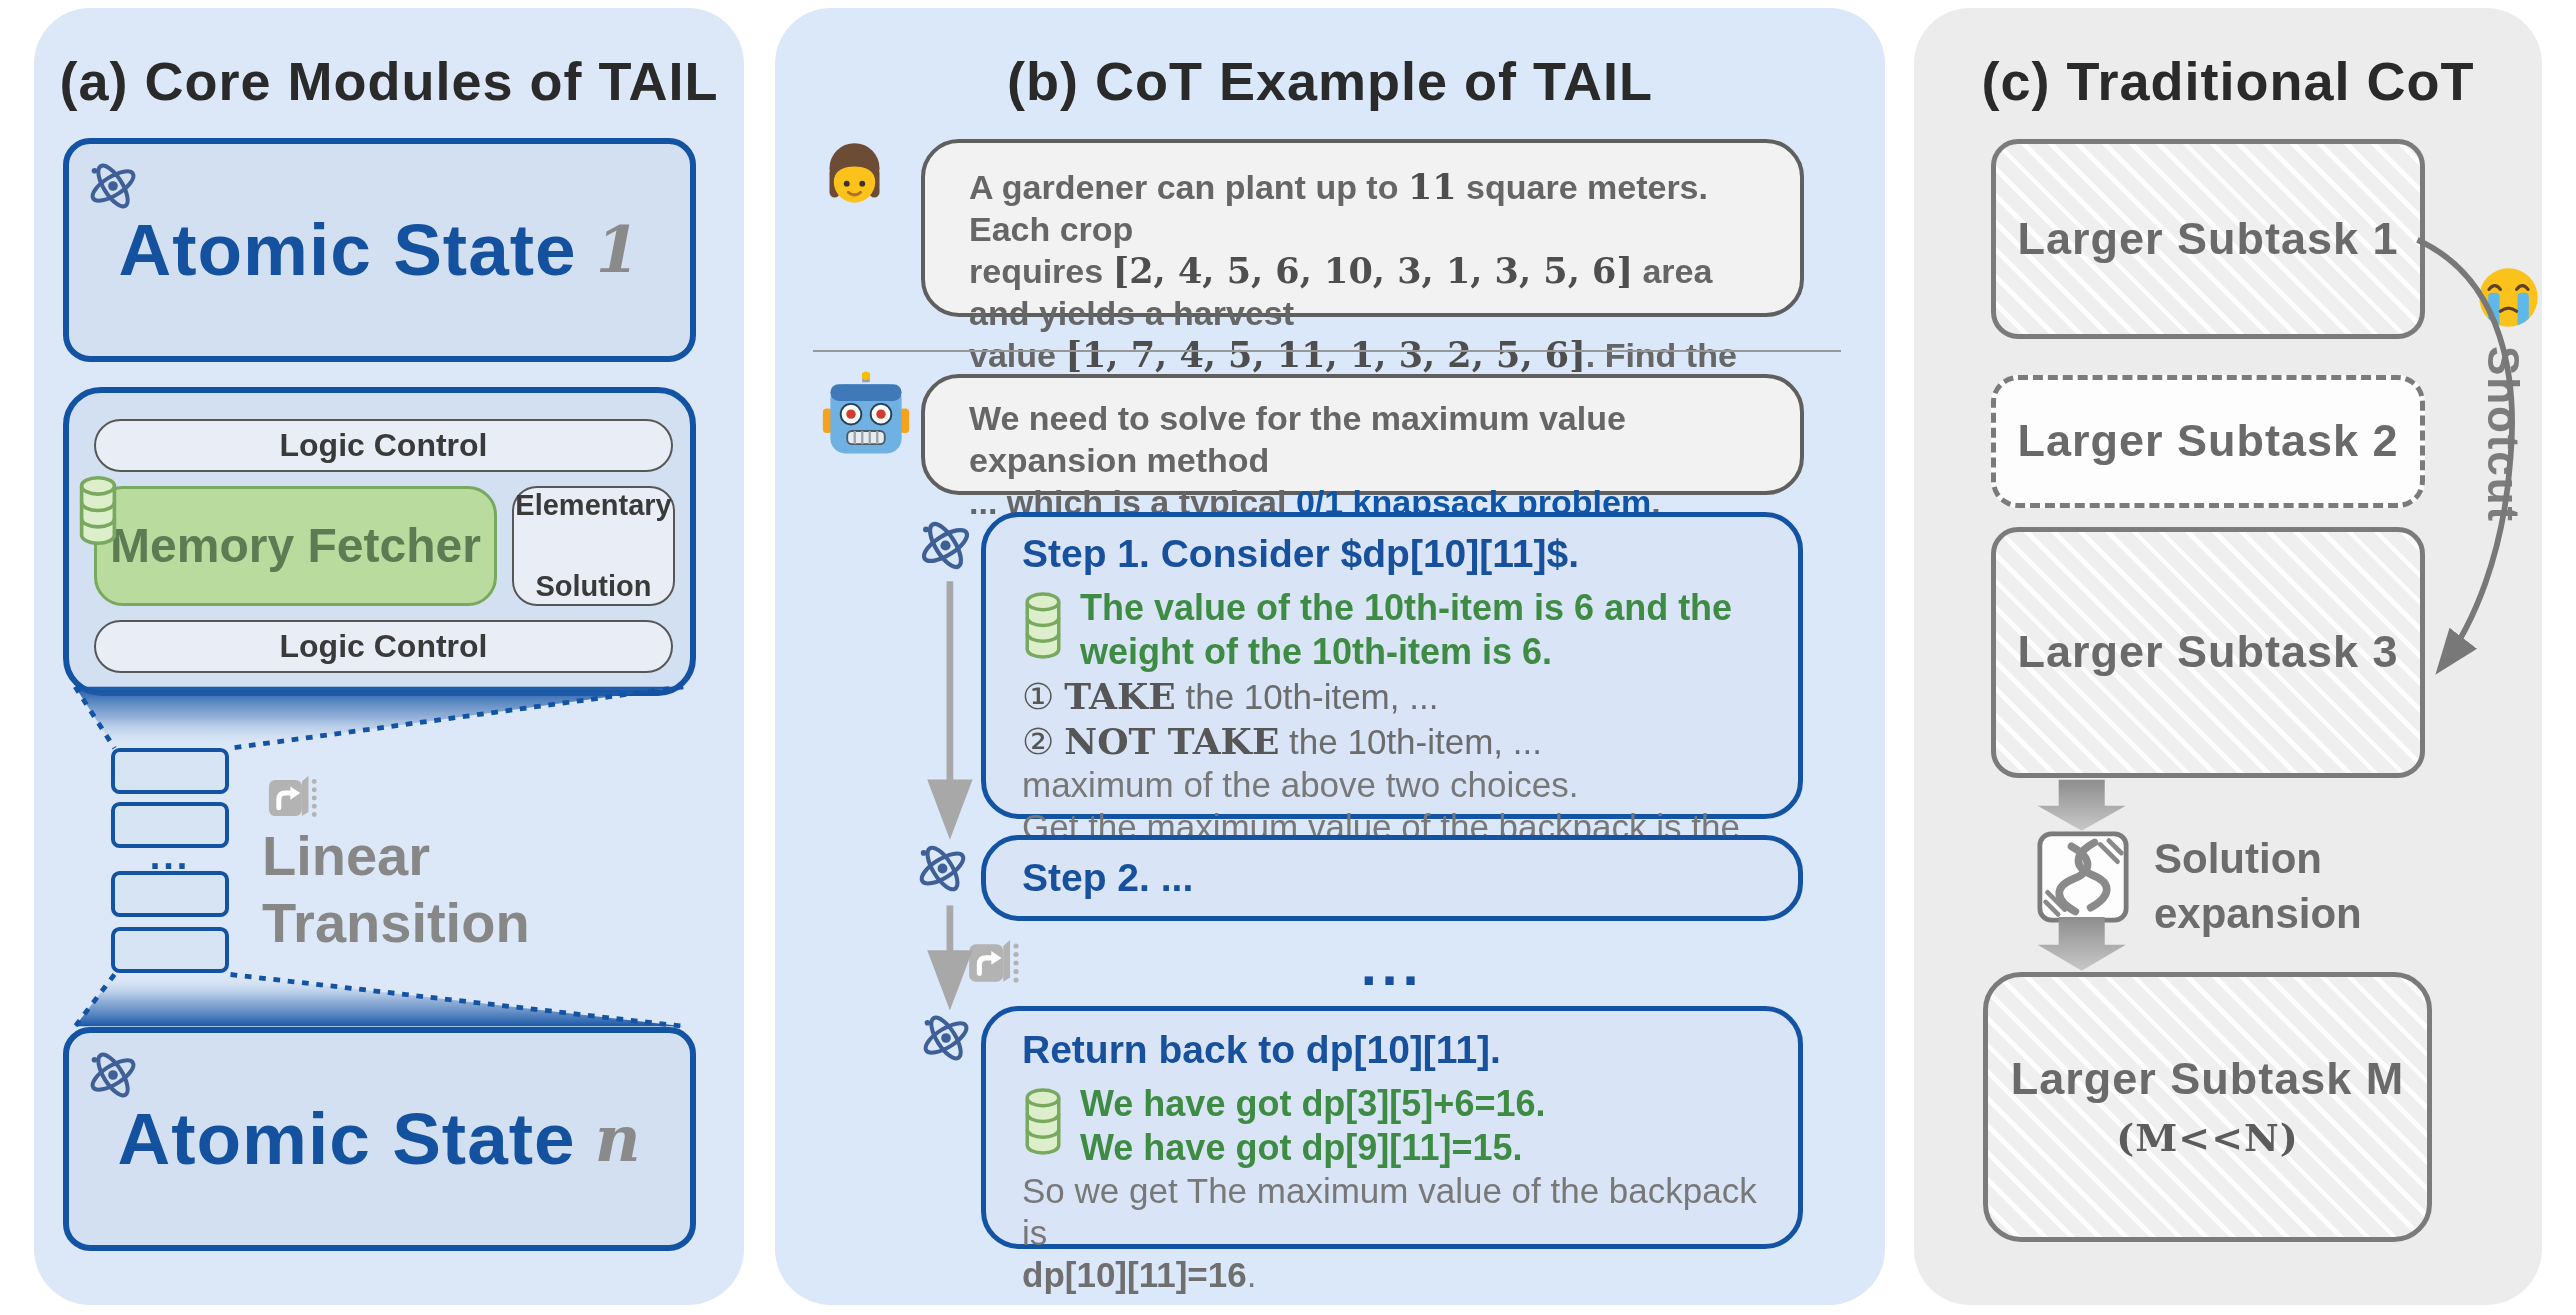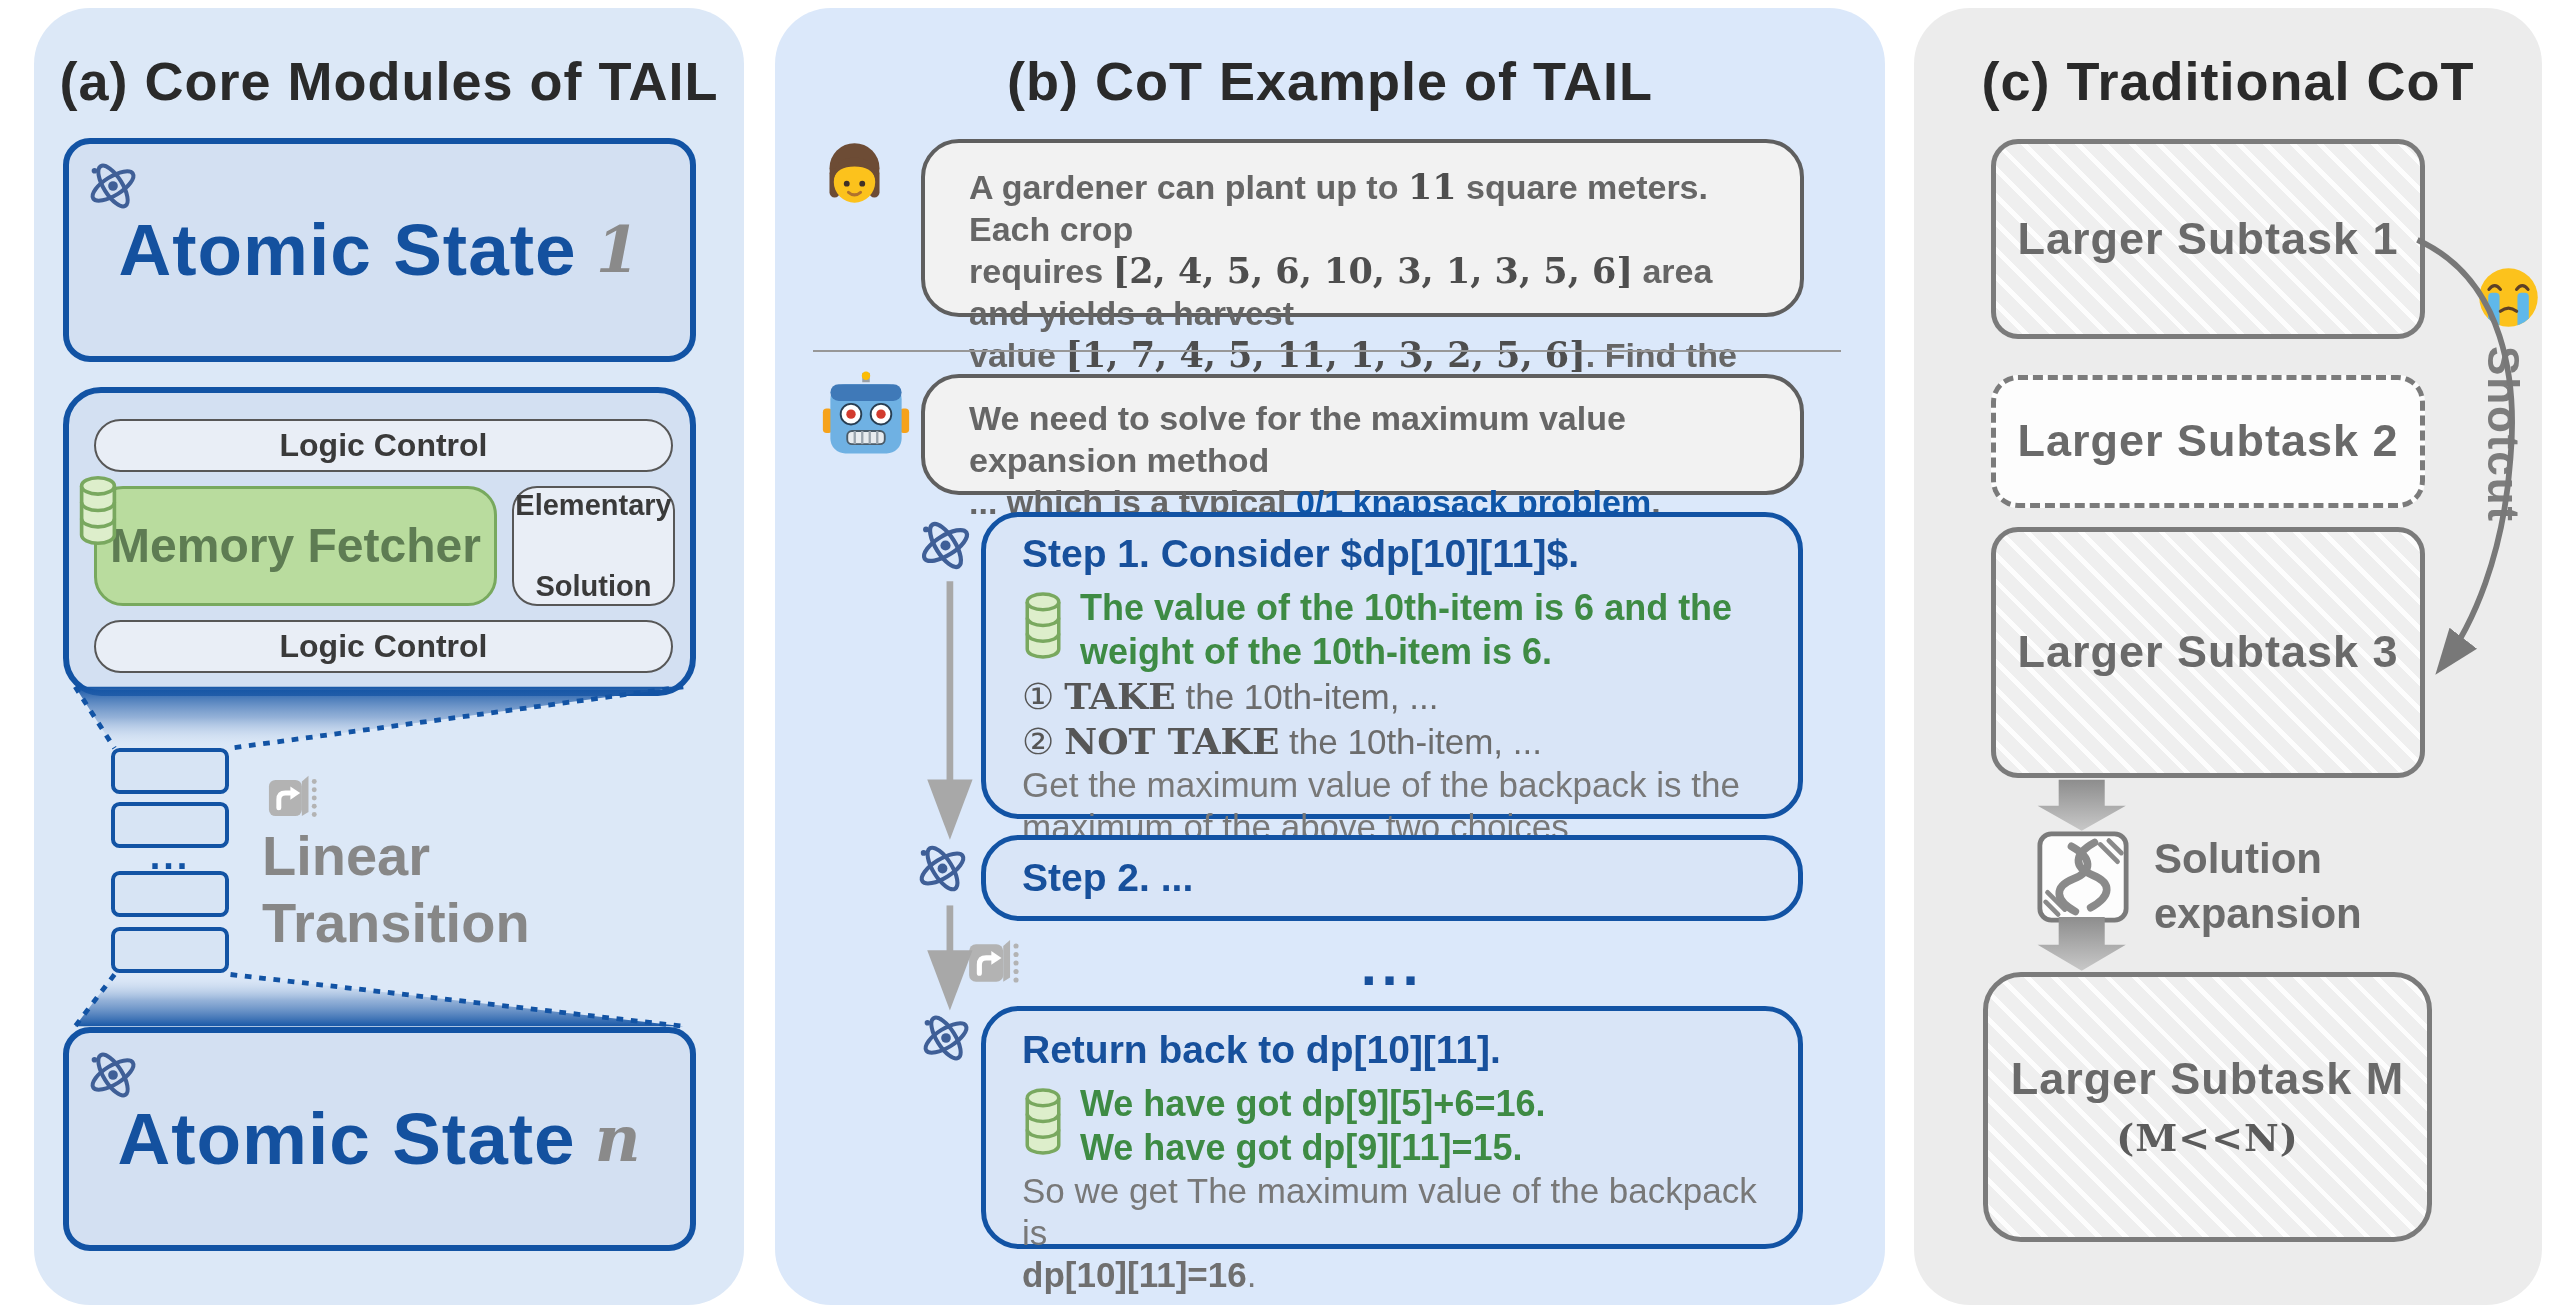--- a/index.html
+++ b/index.html
@@ -241,22 +241,22 @@
                 <path d="M6 48 a18 9 0 0 0 36 0" fill="none"></path>
                 <ellipse cx="24" cy="12" rx="18" ry="9"></ellipse>
               </g>
             </svg>
         </span>
         <div>The value of the 10th-item is 6 and the</div>
         <div>weight of the 10th-item is 6.</div>
       </div>
       <div class="choice-line"><span class="seg-circled">① </span><span class="seg-serifbold">TAKE</span><span> the 10th-item, ...</span></div>
       <div class="choice-line"><span class="seg-circled">② </span><span class="seg-serifbold">NOT TAKE</span><span> the 10th-item, ...</span></div>
+      <div class="sum-line">maximum of the above two choices.</div>
       <div class="sum-line">Get the maximum value of the backpack is the</div>
-      <div class="sum-line">maximum of the above two choices.</div>
     </div>
 
     <span class="atom-chip" style="left:138px;top:831px;">
       <svg viewBox="0 0 72 72" width="59" height="59">
           <g fill="none" stroke="currentColor" stroke-width="5" stroke-linecap="round">
             <ellipse cx="36" cy="36" rx="29" ry="11.5" transform="rotate(-32 36 36)"></ellipse>
             <ellipse cx="36" cy="36" rx="29" ry="11.5" transform="rotate(58 36 36)"></ellipse>
           </g>
           <circle cx="36" cy="36" r="6" fill="currentColor"></circle>
           <circle cx="13" cy="17" r="3.5" fill="currentColor"></circle>
@@ -301,21 +301,21 @@
         <span class="db-ic">
           <svg viewBox="0 0 48 78" width="42" height="73">
               <g stroke="#79a85f" stroke-width="4" fill="#ddeecb">
                 <path d="M6 12 v54 a18 9 0 0 0 36 0 V12"></path>
                 <path d="M6 30 a18 9 0 0 0 36 0" fill="none"></path>
                 <path d="M6 48 a18 9 0 0 0 36 0" fill="none"></path>
                 <ellipse cx="24" cy="12" rx="18" ry="9"></ellipse>
               </g>
             </svg>
         </span>
-        <div>We have got dp[9][5]+6=16.</div>
+        <div>We have got dp[3][5]+6=16.</div>
         <div>We have got dp[9][11]=15.</div>
       </div>
       <div class="sum-line"><span>So we get The maximum value of the backpack is</span></div>
       <div class="sum-line"><span class="seg-boldgray">dp[10][11]=16</span><span>.</span></div>
     </div>
   </section>
 
   <section class="panel panel-c">
     <h2 class="ptitle">(c) Traditional CoT</h2>
 

